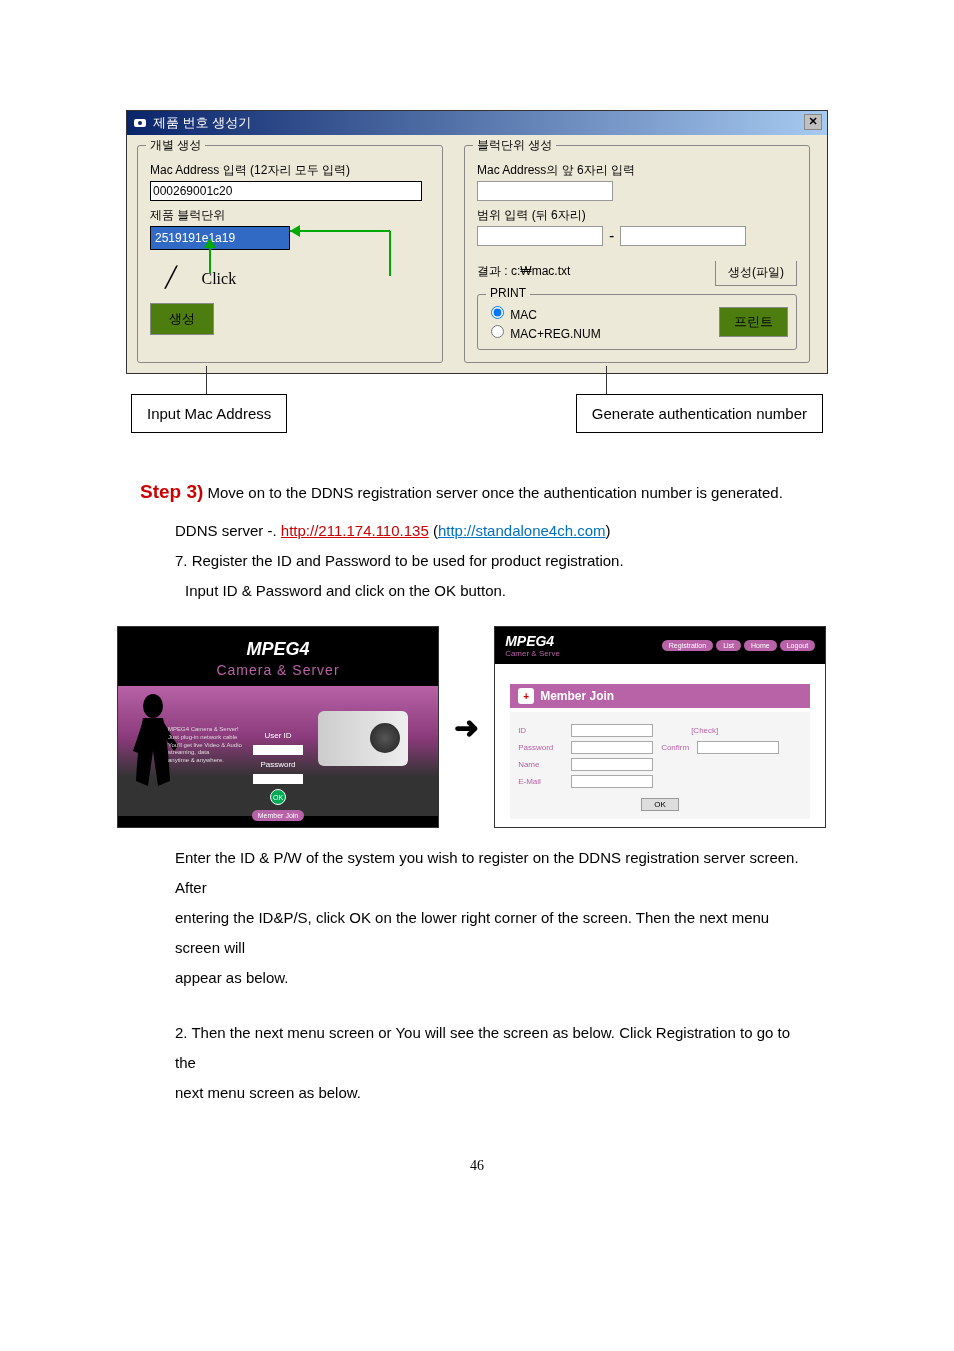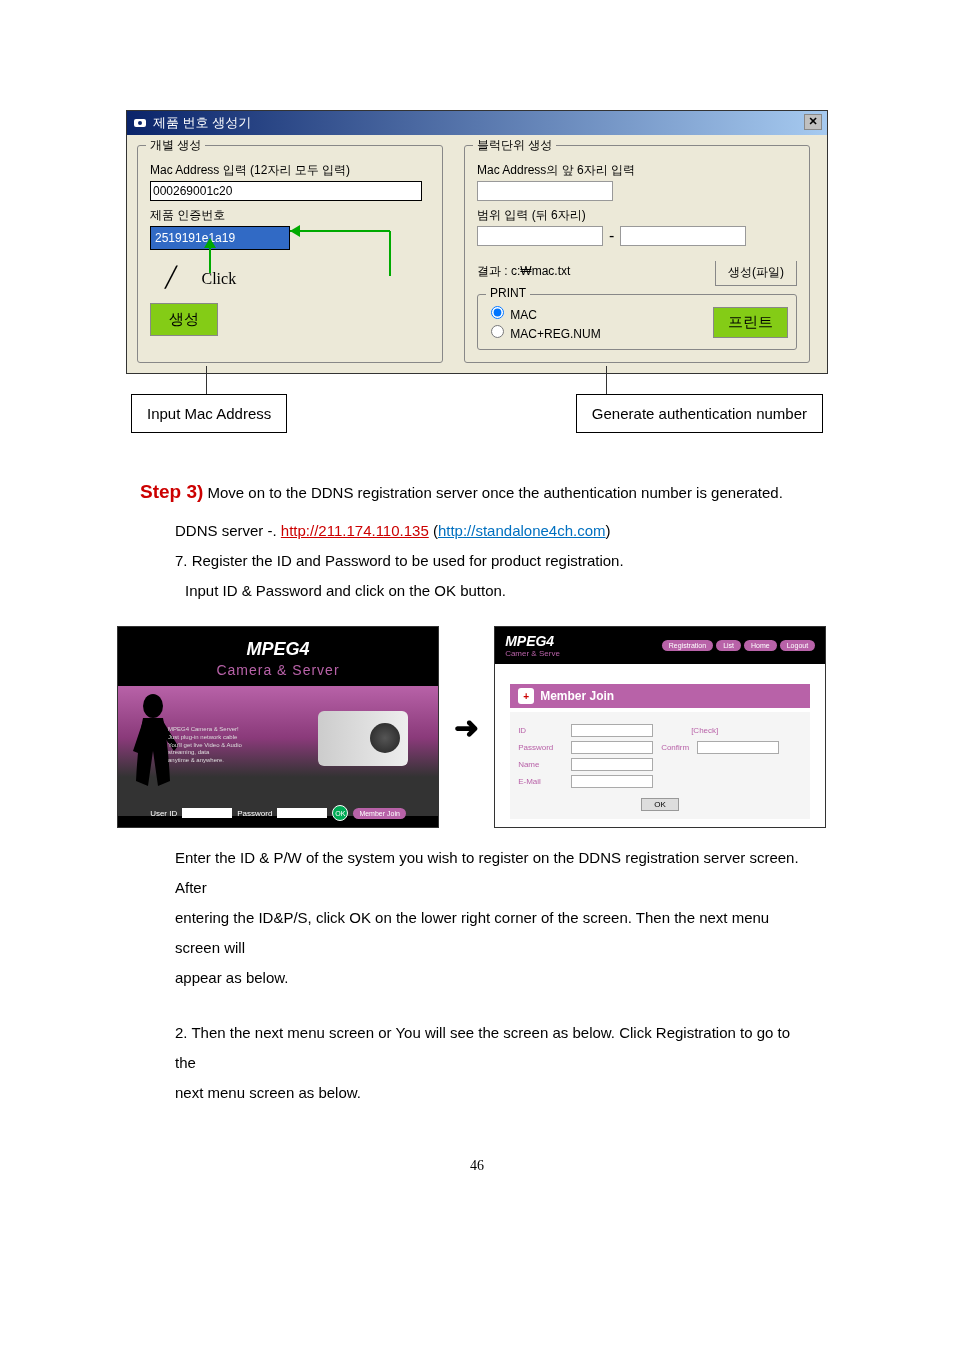--- a/index.html
+++ b/index.html
@@ -100,24 +100,24 @@
     }
     
     .click-label {
       font-family: "Times New Roman", serif;
       font-size: 16px;
       display: inline-block;
       margin: 20px 0 10px 20px;
     }
     
     .gen-btn {
-      background: #84cc16;
+      background: #4d7c0f;
       border: 1px solid #888;
       padding: 6px 18px;
-      font-size: 15px;
+      font-size: 13px;
       display: inline-block;
       margin-top: 5px;
     }
     
     .right-btn {
       background: #ece9d8;
       border: 1px solid #888;
       padding: 4px 12px;
       font-size: 12px;
       float: right;
@@ -275,20 +275,21 @@
       bottom: 2px;
       left: 0;
       right: 0;
       display: flex;
       align-items: center;
       gap: 5px;
       padding: 4px;
       font-size: 8px;
       color: #fff;
       justify-content: center;
+      flex-direction: column;
     }
     
     .login-input {
       background: #fff;
       width: 50px;
       height: 10px;
       border: none;
     }
     
     .ok-circle {
@@ -436,21 +437,21 @@
         </svg>
       <span>제품 번호 생성기</span>
     </div>
     <div class="close-btn">✕</div>
   </div>
   <div class="app-body">
     <div class="group-box left-group">
       <div class="group-legend">개별 생성</div>
       <div class="field-label">Mac Address 입력 (12자리 모두 입력)</div>
       <input class="text-input" style="border: 1px solid rgb(0, 0, 0);" value="000269001c20">
-      <div class="field-label">제품 인증번호</div>
+      <div class="field-label">제품 블럭단위</div>
       <div style="position:relative">
         <input class="highlighted-input" value="2519191e1a19" style="">
         <svg style="position:absolute;left:140px;top:-5px" width="120" height="60">
           <line x1="0" y1="10" x2="100" y2="10" stroke="#0a0" stroke-width="2"></line>
           <path d="M0 10 L10 4 L10 16 Z" fill="#0a0"></path>
           <line x1="100" y1="10" x2="100" y2="55" stroke="#0a0" stroke-width="2"></line>
         </svg>
         <svg style="position:absolute;left:30px;top:12px" width="60" height="40">
           <line x1="30" y1="35" x2="30" y2="5" stroke="#0a0" stroke-width="2"></line>
           <path d="M30 0 L24 10 L36 10 Z" fill="#0a0"></path>

